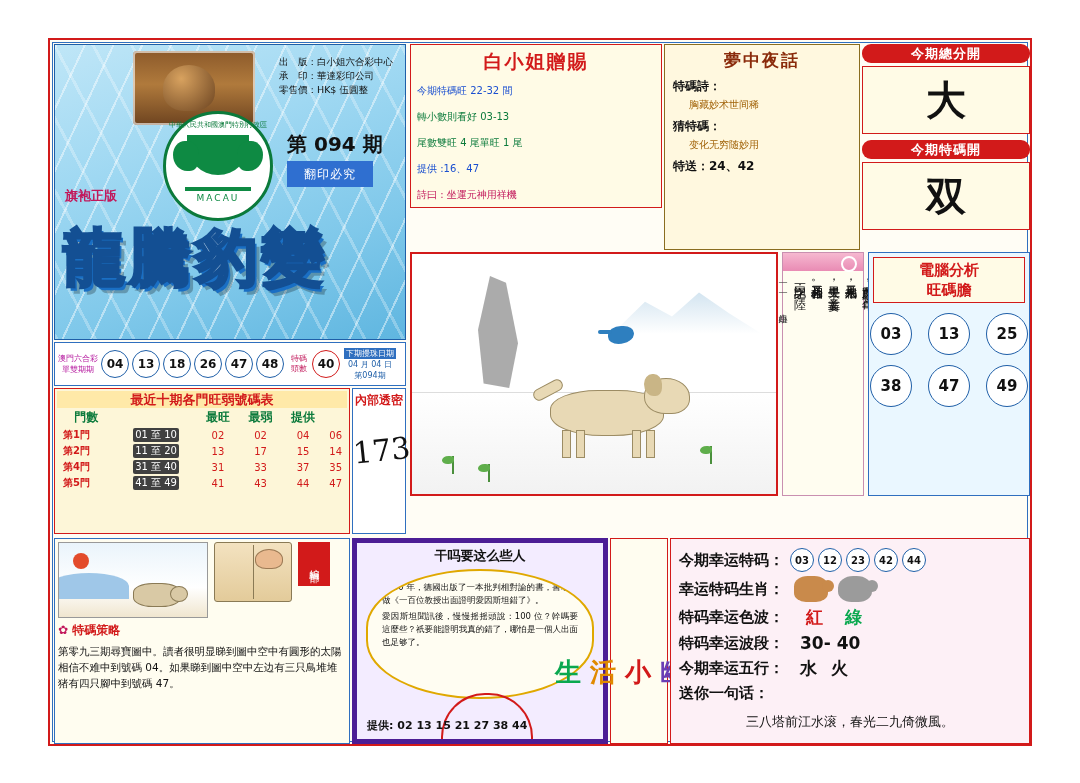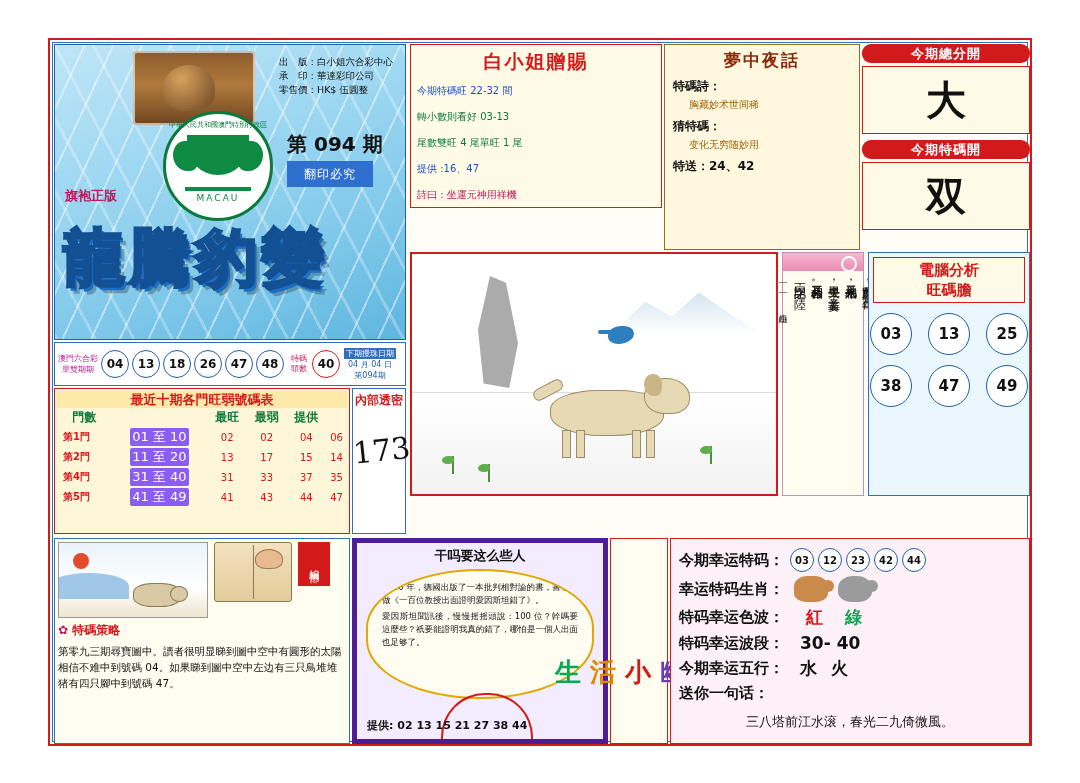--- a/index.html
+++ b/index.html
@@ -115,21 +115,21 @@
   .tblbox{
     left:4px;top:348px;width:296px;height:146px;background:#fdf6d8;border:1px solid #d21a1a;padding:2px;
   }
   .tbltitle{
     text-align:center;font-size:13px;font-weight:bold;color:#d21a1a;background:#ffe9a8;line-height:17px;
   }
   table.ten{width:100%;border-collapse:collapse;font-size:10px;}
   table.ten th{color:#0b7a3b;font-weight:bold;font-size:12px;padding:1px 0;}
   table.ten td{text-align:center;color:#d21a1a;padding:1px 0;font-size:10px;}
   table.ten td.men{color:#d21a1a;font-weight:bold;text-align:left;padding-left:6px;}
-  .rngbox{display:inline-block;background:#8b5cf6;color:#fff;border-radius:2px;padding:0 2px;font-size:13px;}
+  .rngbox{display:inline-block;background:#404040;color:#fff;border-radius:2px;padding:0 2px;font-size:10px;}
 
   .secretbox{
     left:302px;top:348px;width:54px;height:146px;background:#ffffff;border:1px solid #2f6fbf;
     text-align:center;
   }
   .secretbox .hd{font-size:12px;color:#d21a1a;font-weight:bold;line-height:14px;padding-top:4px;}
   .secretbox .num{font-size:30px;color:#111;font-family:"DejaVu Serif",serif;margin-top:26px;transform:rotate(-6deg);}
 
   
   .baibox{

